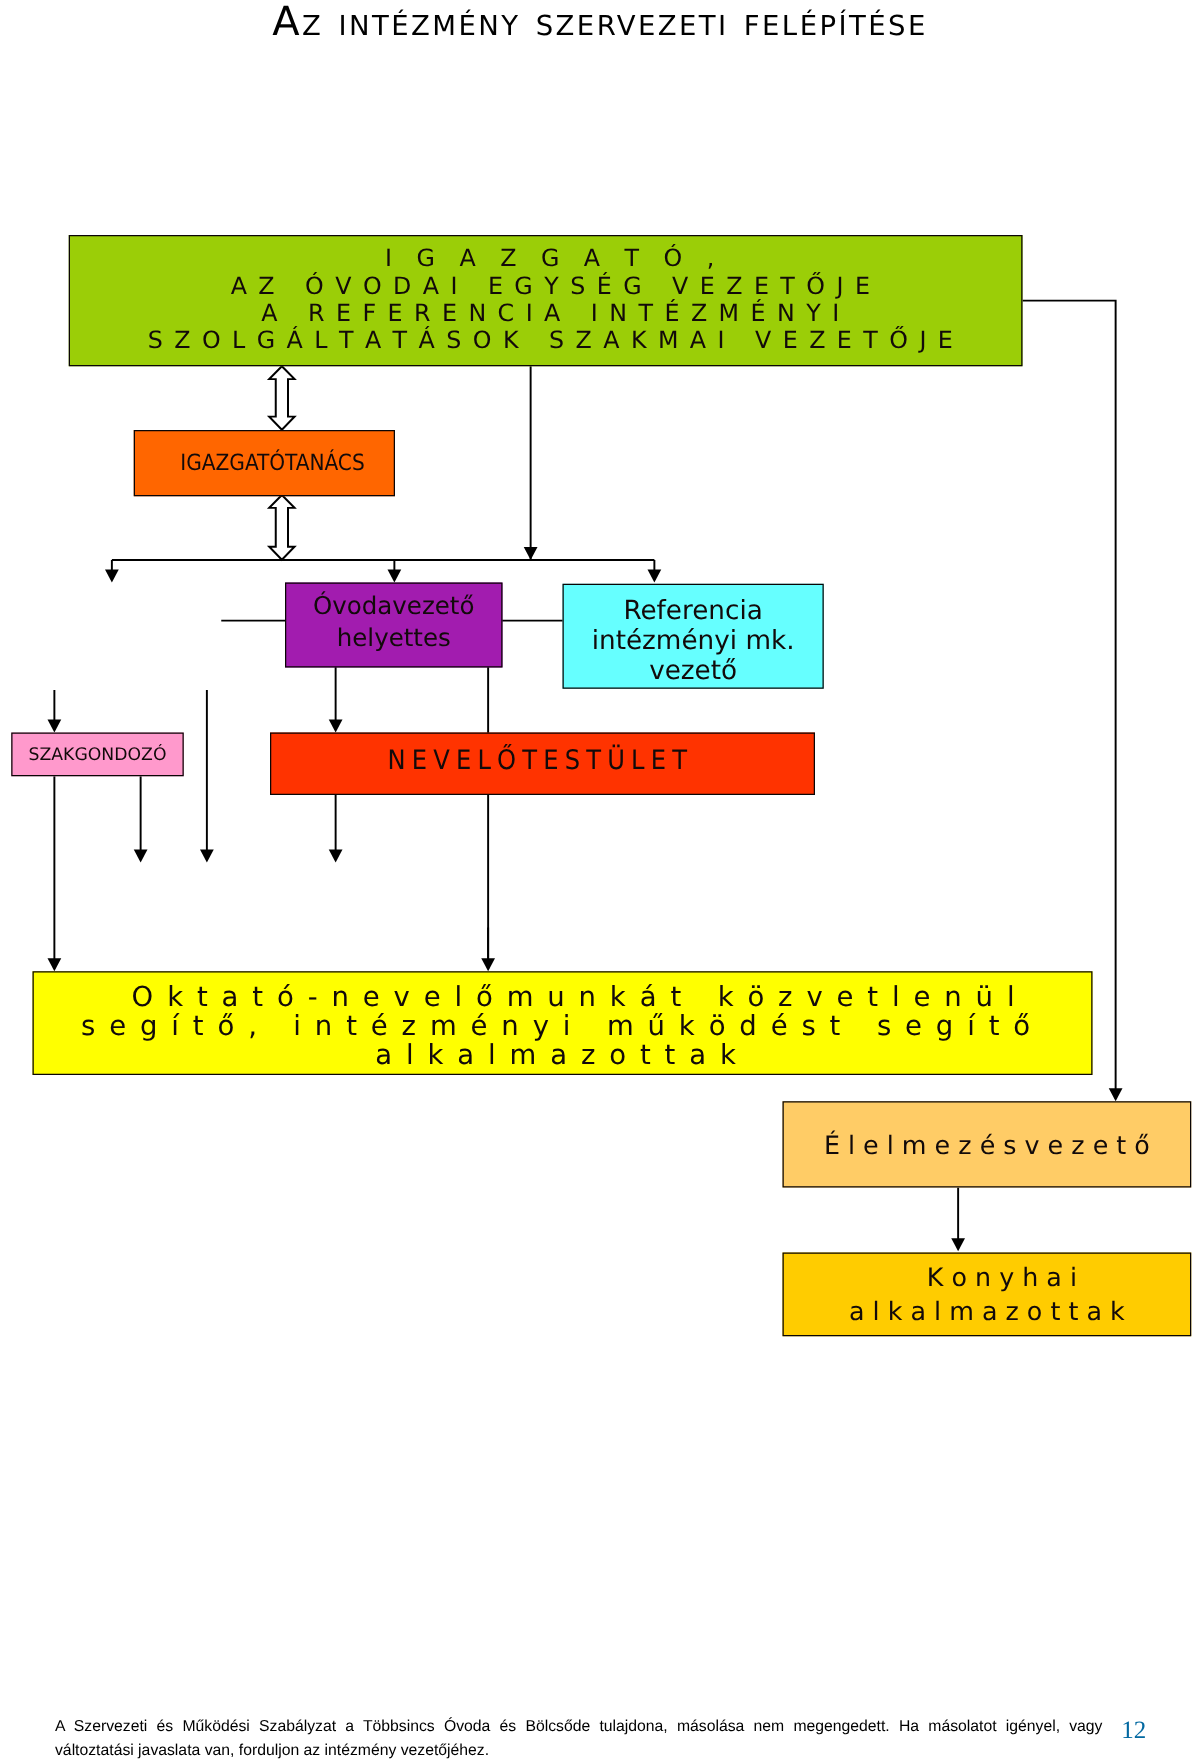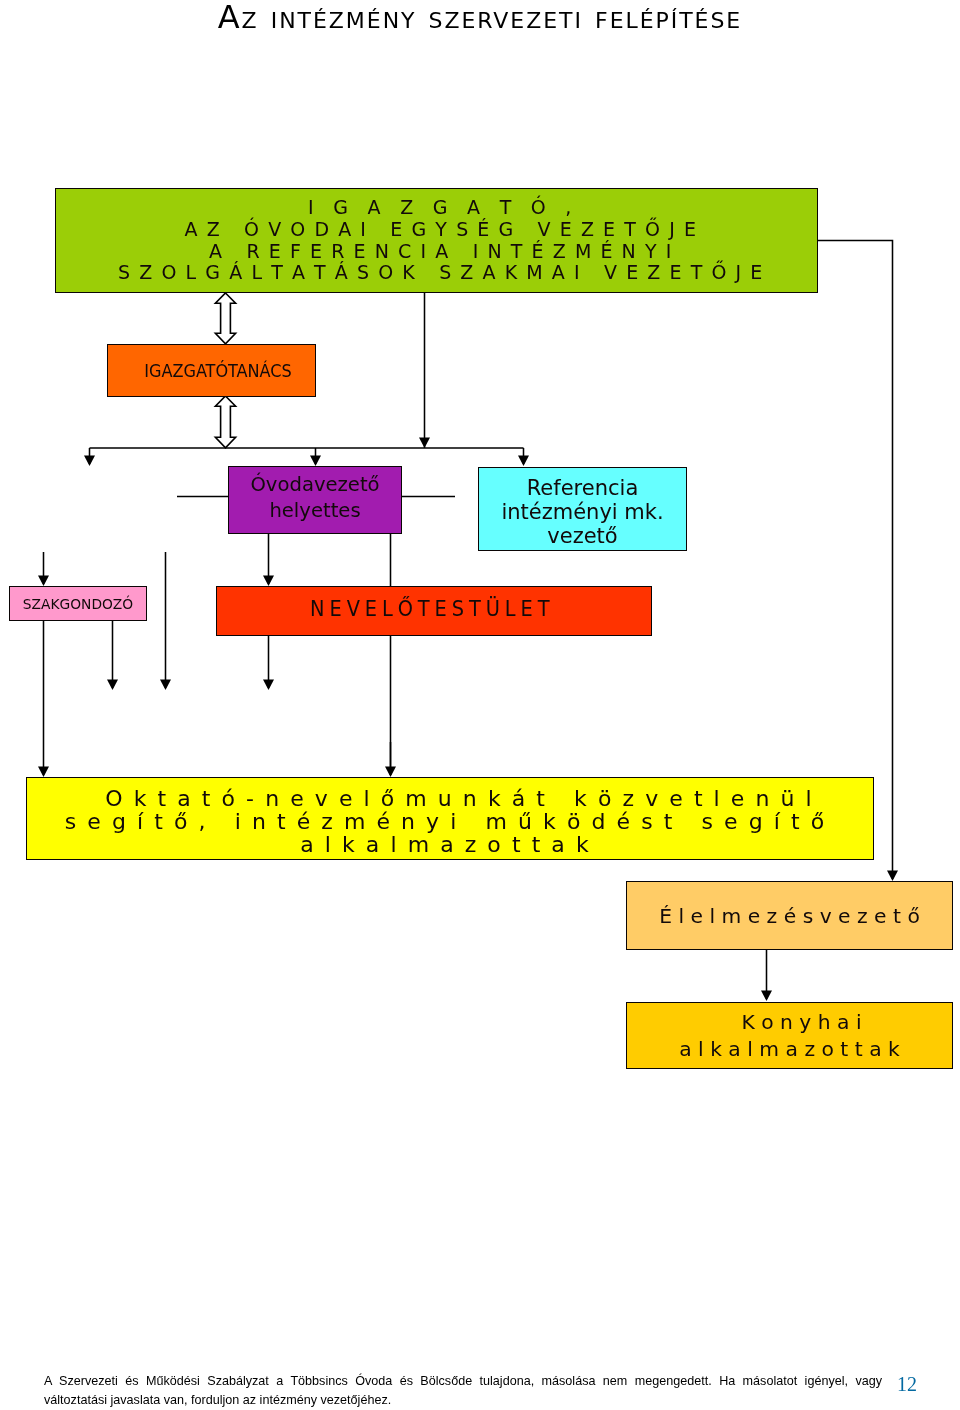--- a/index.html
+++ b/index.html
@@ -20,21 +20,21 @@
   svg#wires{position:absolute;left:0;top:0;width:960px;height:1410px;overflow:visible;}
 
   .n-director{left:55px;top:188px;width:763px;height:105px;background:#9BCE07;
      font-size:19px;line-height:21.7px;letter-spacing:1.56px;padding-left:9px;}
   .n-director i.ln1{letter-spacing:2.5px;}
   .n-board{left:107px;top:344px;width:209px;height:53px;background:#FF6600;font-size:17.9px;font-family:"DejaVu Sans Condensed","DejaVu Sans",sans-serif;padding-left:13px;}
   .n-nursery{left:4px;top:466px;width:174px;height:86px;background:#FFCC99;
      font-size:15.4px;line-height:19px;padding-bottom:10px;}
   .n-deputy{left:228px;top:466px;width:174px;height:68px;background:#a21caf;
      font-size:19.6px;line-height:26px;padding-bottom:4px;}
-  .n-reference{left:478px;top:466.5px;width:209px;height:84px;background:#66FFFF;
+  .n-reference{left:450px;top:466.5px;width:209px;height:84px;background:#66FFFF;
      font-size:21px;line-height:24px;padding-top:7px;}
   .n-carer{left:9px;top:586px;width:138px;height:35px;background:#FF99CC;font-size:13.8px;}
   .n-teaching{left:216px;top:586px;width:436px;height:50px;background:#FF3300;font-size:21.5px;letter-spacing:-0.6px;padding-right:9px;padding-bottom:6px;font-family:"DejaVu Sans Condensed","DejaVu Sans",sans-serif;align-items:center;}
   .n-meeting{left:78px;top:690px;width:571px;height:52px;background:#FC822B;font-size:21.9px;letter-spacing:-0.68px;padding-right:5px;padding-bottom:7px;font-family:"DejaVu Sans Condensed","DejaVu Sans",sans-serif;}
   .n-support{left:26px;top:777px;width:848px;height:83px;background:#FFFF00;
      font-size:22px;line-height:23px;letter-spacing:2.05px;padding-right:9px;padding-top:6px;}
   .n-catering{left:626px;top:881px;width:327px;height:69px;background:#FFCC66;font-size:20.3px;text-align:right;}
   .n-kitchen{left:626px;top:1002px;width:327px;height:67px;background:#FFCC00;
      font-size:20.3px;line-height:27px;}
 

